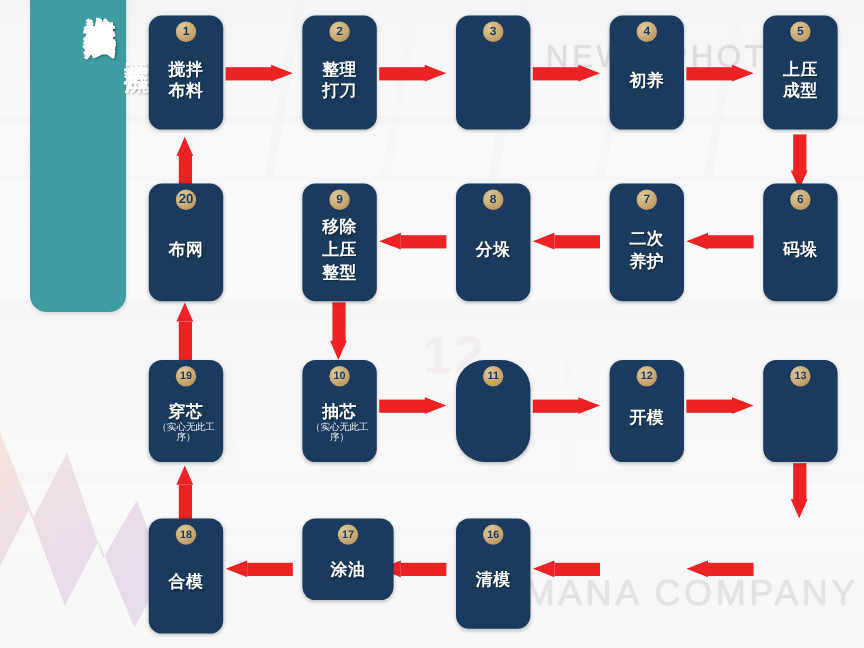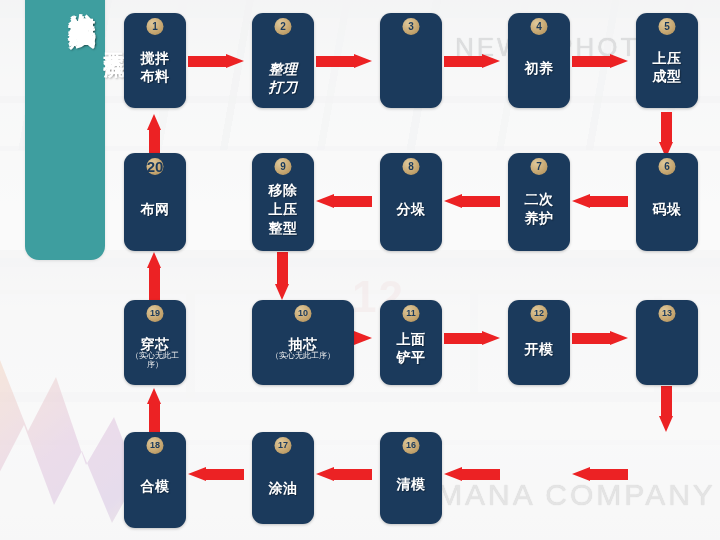--- a/index.html
+++ b/index.html
@@ -226,38 +226,38 @@
     <div class="av-head" style="top:0;border-left:7px solid transparent;border-right:7px solid transparent;border-bottom:16px solid #ec2224;"></div>
   </div>
 
   <div class="node" style="left:124px;top:13px;height:95px;">
     <div class="badge">1</div>
     <div class="ntext" style="margin-top:7px;">搅拌
 布料</div>
   </div>
   <div class="node" style="left:252px;top:13px;height:95px;">
     <div class="badge">2</div>
-    <div class="ntext" style="margin-top:18px;font-style:italic;">整理
+    <div class="ntext" style="margin-top:7px;">整理
 打刀</div>
   </div>
   <div class="node" style="left:380px;top:13px;height:95px;">
     <div class="badge">3</div>
   </div>
   <div class="node" style="left:508px;top:13px;height:95px;">
     <div class="badge">4</div>
     <div class="ntext" style="margin-top:7px;">初养</div>
   </div>
   <div class="node" style="left:636px;top:13px;height:95px;">
     <div class="badge">5</div>
     <div class="ntext" style="margin-top:7px;">上压
 成型</div>
   </div>
 
   <div class="node" style="left:124px;top:153px;height:98px;">
-    <div class="badge" style="font-size:15px;">20</div>
+    <div class="badge" style="font-size:11px;">20</div>
     <div class="ntext" style="margin-top:7px;">布网</div>
   </div>
   <div class="node" style="left:252px;top:153px;height:98px;">
     <div class="badge">9</div>
     <div class="ntext" style="margin-top:7px;">移除
 上压
 整型</div>
   </div>
   <div class="node" style="left:380px;top:153px;height:98px;">
     <div class="badge">8</div>
@@ -271,43 +271,41 @@
   <div class="node" style="left:636px;top:153px;height:98px;">
     <div class="badge">6</div>
     <div class="ntext" style="margin-top:7px;">码垛</div>
   </div>
 
   <div class="node" style="left:124px;top:300px;height:85px;">
     <div class="badge" style="font-size:9px;">19</div>
     <div class="ntext" style="margin-top:1px;">穿芯</div>
     <div class="nsub" style="top:52px;">（实心无此工序）</div>
   </div>
-  <div class="node" style="left:252px;top:300px;height:85px;padding-left:40px;">
+  <div class="node" style="left:252px;top:300px;height:85px;">
     <div class="badge" style="font-size:9px;">10</div>
     <div class="ntext" style="margin-top:1px;">抽芯</div>
     <div class="nsub" style="top:52px;">（实心无此工序）</div>
   </div>
-  <div class="node" style="left:380px;top:300px;height:85px;">
+  <div class="node" style="left:380px;top:300px;height:85px;border-radius:24px;">
     <div class="badge" style="font-size:9px;">11</div>
-    <div class="ntext" style="margin-top:6px;">上面
-铲平</div>
   </div>
   <div class="node" style="left:508px;top:300px;height:85px;">
     <div class="badge" style="font-size:9px;">12</div>
     <div class="ntext" style="margin-top:6px;">开模</div>
   </div>
   <div class="node" style="left:636px;top:300px;height:85px;">
     <div class="badge" style="font-size:9px;">13</div>
   </div>
 
   <div class="node" style="left:124px;top:432px;height:96px;">
     <div class="badge" style="font-size:9px;">18</div>
     <div class="ntext" style="margin-top:6px;">合模</div>
   </div>
-  <div class="node" style="left:252px;top:432px;height:92px;">
+  <div class="node" style="left:252px;top:432px;height:68px;padding-left:14px;">
     <div class="badge" style="font-size:9px;">17</div>
     <div class="ntext" style="margin-top:10px;">涂油</div>
   </div>
   <div class="node" style="left:380px;top:432px;height:92px;">
     <div class="badge" style="font-size:9px;">16</div>
     <div class="ntext" style="margin-top:6px;">清模</div>
   </div>
 
 </div>
 

